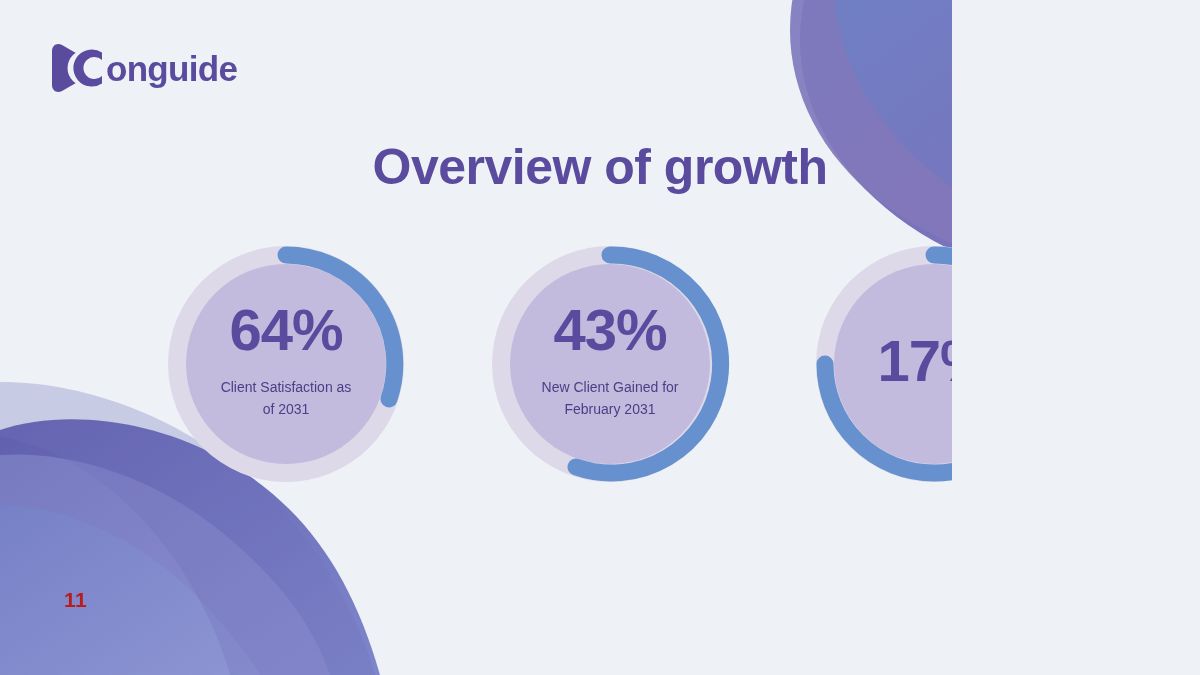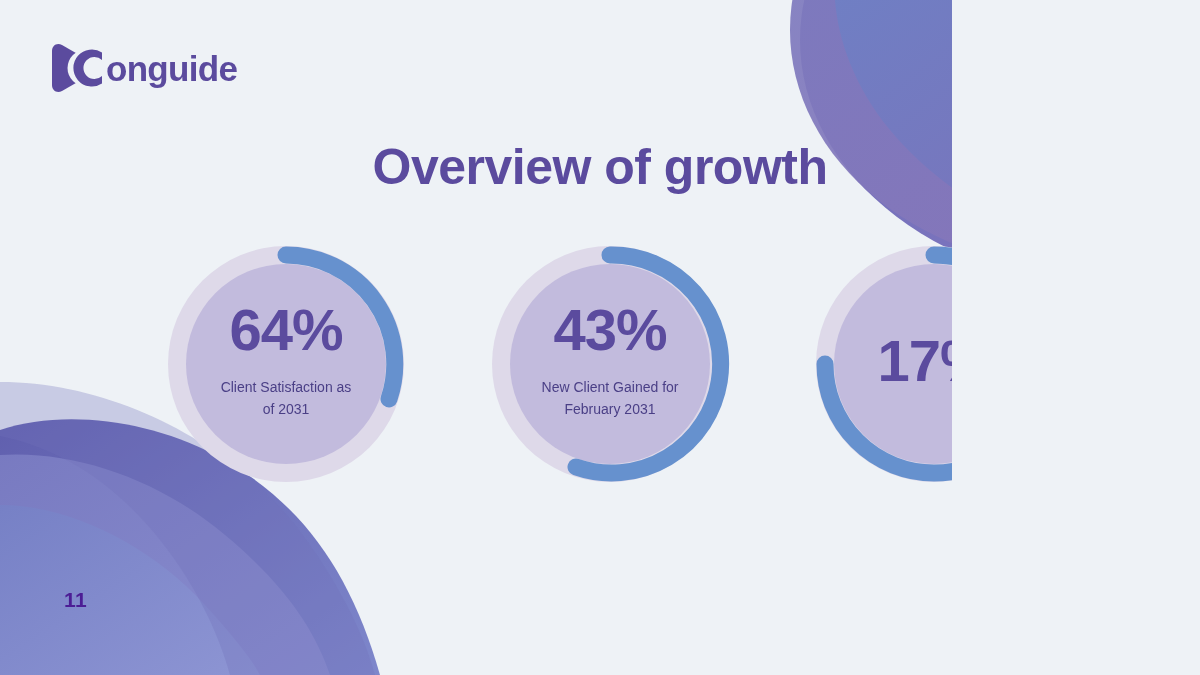--- a/index.html
+++ b/index.html
@@ -105,21 +105,21 @@
     white-space:pre-line;
   }
 
   
   .page-number {
     position:absolute;
     left:64px;
     top:588px;
     font-size:21px;
     font-weight:bold;
-    color:#4c1d95;
+    color:#b91c1c;
     letter-spacing:0.5px;
   }
 </style>
 </head>
 <body>
 
 <div class="slide">
 
   <svg class="deco-layer" viewBox="0 0 1200 675">
     <defs>

